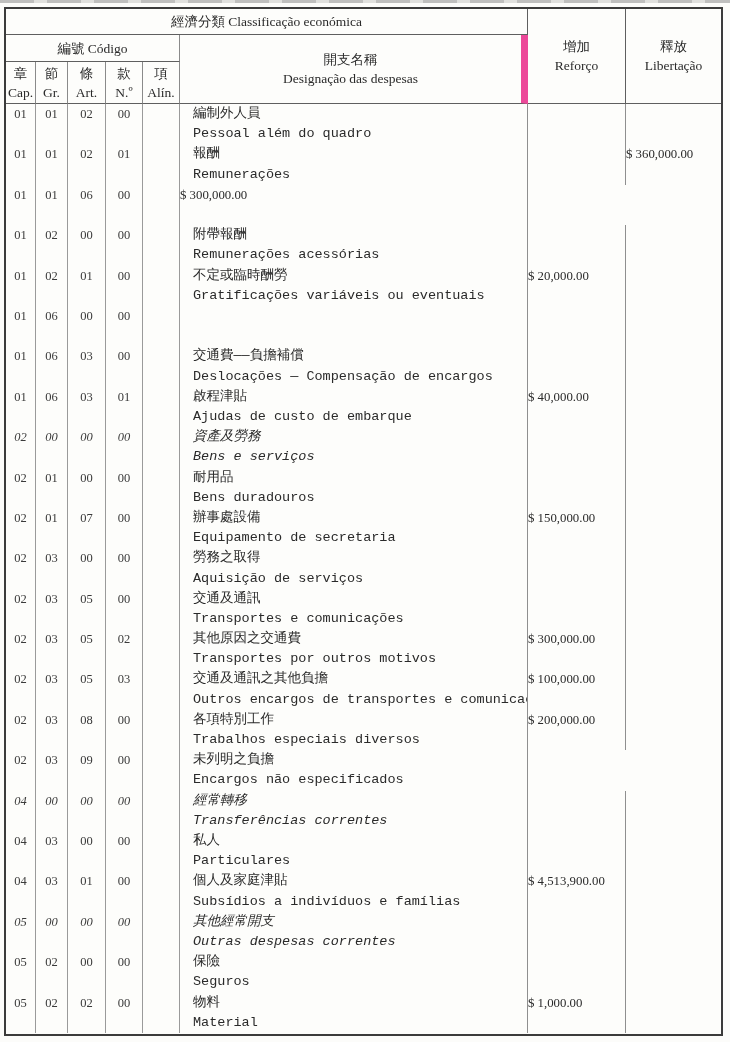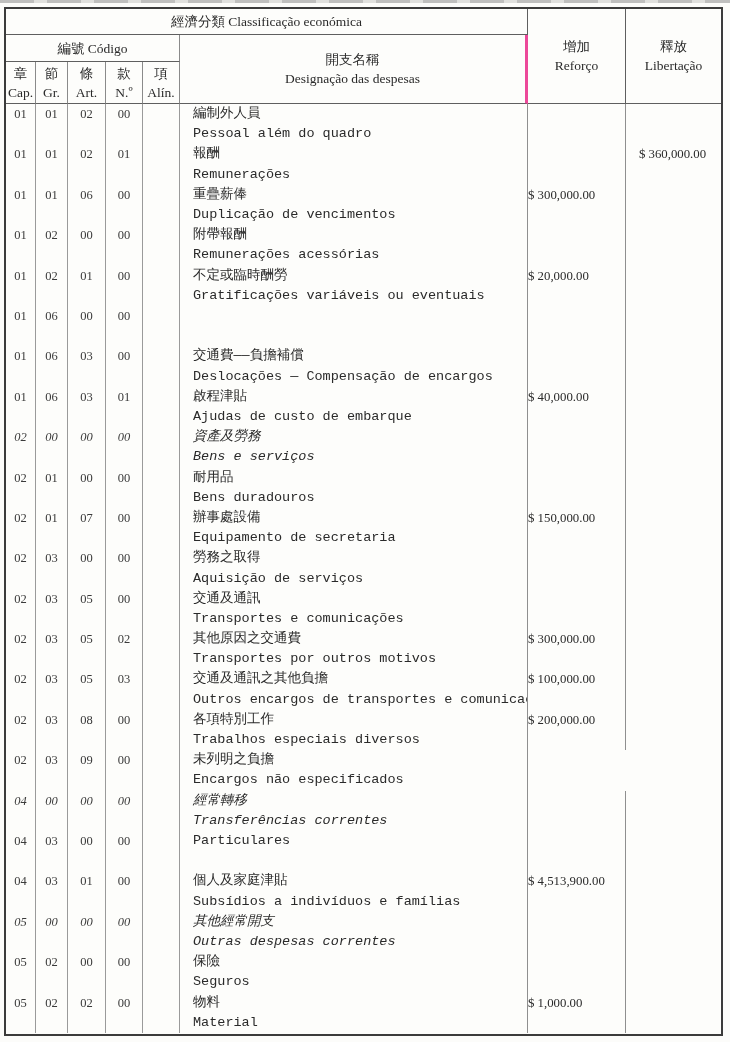--- a/index.html
+++ b/index.html
@@ -47,21 +47,21 @@
     line-height: 19px;
     box-sizing: border-box;
   }
   .h-classification { grid-column: 1 / 7; grid-row: 1; border-bottom: 1px solid #5f5f5f; border-right: 1px solid #5f5f5f; }
   .h-codigo         { grid-column: 1 / 6; grid-row: 2; border-bottom: 1px solid #5f5f5f; border-right: 1px solid #8a8a8a; }
   .h-cap  { grid-column: 1; grid-row: 3; border-right: 1px solid #8a8a8a; }
   .h-gr   { grid-column: 2; grid-row: 3; border-right: 1px solid #8a8a8a; }
   .h-art  { grid-column: 3; grid-row: 3; border-right: 1px solid #8a8a8a; }
   .h-n    { grid-column: 4; grid-row: 3; border-right: 1px solid #8a8a8a; }
   .h-alin { grid-column: 5; grid-row: 3; border-right: 1px solid #8a8a8a; }
-  .h-designacao { grid-column: 6; grid-row: 2 / 4; border-right: 3px solid #ec4899; }
+  .h-designacao { grid-column: 6; grid-row: 2 / 4; border-right: 7px solid #ec4899; }
   .h-reforco    { grid-column: 7; grid-row: 1 / 4; border-right: 1px solid #5f5f5f; }
   .h-libertacao { grid-column: 8; grid-row: 1 / 4; }
   .h-cap, .h-gr, .h-art, .h-n, .h-alin, .h-designacao, .h-reforco, .h-libertacao { border-bottom: 1px solid #5f5f5f; }
   .thead .two-line span { display: block; text-align: left; }
 
   
   .tbody { font-size: 13.5px; }
   .trow {
     height: 40.4px;
     align-content: start;
@@ -70,21 +70,21 @@
     box-sizing: border-box;
     height: 40.4px;
     line-height: 20.2px;
     overflow: hidden;
   }
   .c-code { text-align: center; font-size: 12.5px; border-right: 1px solid #9a9a9a; color: #3a3a3a; }
   .c-desc { padding-left: 13px; border-right: 1px solid #8f8f8f; font-family: Liberation Mono, monospace; }
   .c-desc .zh { display: block; white-space: nowrap; }
   .c-desc .pt { display: block; white-space: nowrap; }
   .c-ref { padding-right: 5px; border-right: 1px solid #8f8f8f; font-size: 12.8px; }
-  .c-lib { text-align: center; padding-right: 2px; font-size: 12.8px; }
+  .c-lib { text-align: left; padding-right: 2px; font-size: 12.8px; }
   .trow.chapter .c-code, .trow.chapter .c-desc { font-style: italic; }
 </style>
 </head>
 <body>
 
 <div class="page">
   <div class="top-artifact"></div>
 
   <div class="budget-table">
 
@@ -165,24 +165,20 @@
     <div class="cell c-lib">
       <span>$ 360,000.00</span>
     </div>
   </div>
         <div class="trow grid8">
     <div class="cell c-code">01</div>
     <div class="cell c-code">01</div>
     <div class="cell c-code">06</div>
     <div class="cell c-code">00</div>
     <div class="cell c-code"></div>
-    <div class="cell c-desc">
-      <span class="zh">重疊薪俸</span>
-      <span class="pt">Duplicação de vencimentos</span>
-    </div>
     <div class="cell c-ref">
       <span>$ 300,000.00</span>
     </div>
     <div class="cell c-lib">
       <span></span>
     </div>
   </div>
         <div class="trow grid8">
     <div class="cell c-code">01</div>
     <div class="cell c-code">02</div>
@@ -433,20 +429,21 @@
       <span></span>
     </div>
   </div>
         <div class="trow grid8">
     <div class="cell c-code">04</div>
     <div class="cell c-code">03</div>
     <div class="cell c-code">00</div>
     <div class="cell c-code">00</div>
     <div class="cell c-code"></div>
     <div class="cell c-desc">
+      <span class="zh">私人</span>
       <span class="pt">Particulares</span>
     </div>
     <div class="cell c-ref">
       <span></span>
     </div>
     <div class="cell c-lib">
       <span></span>
     </div>
   </div>
         <div class="trow grid8">

